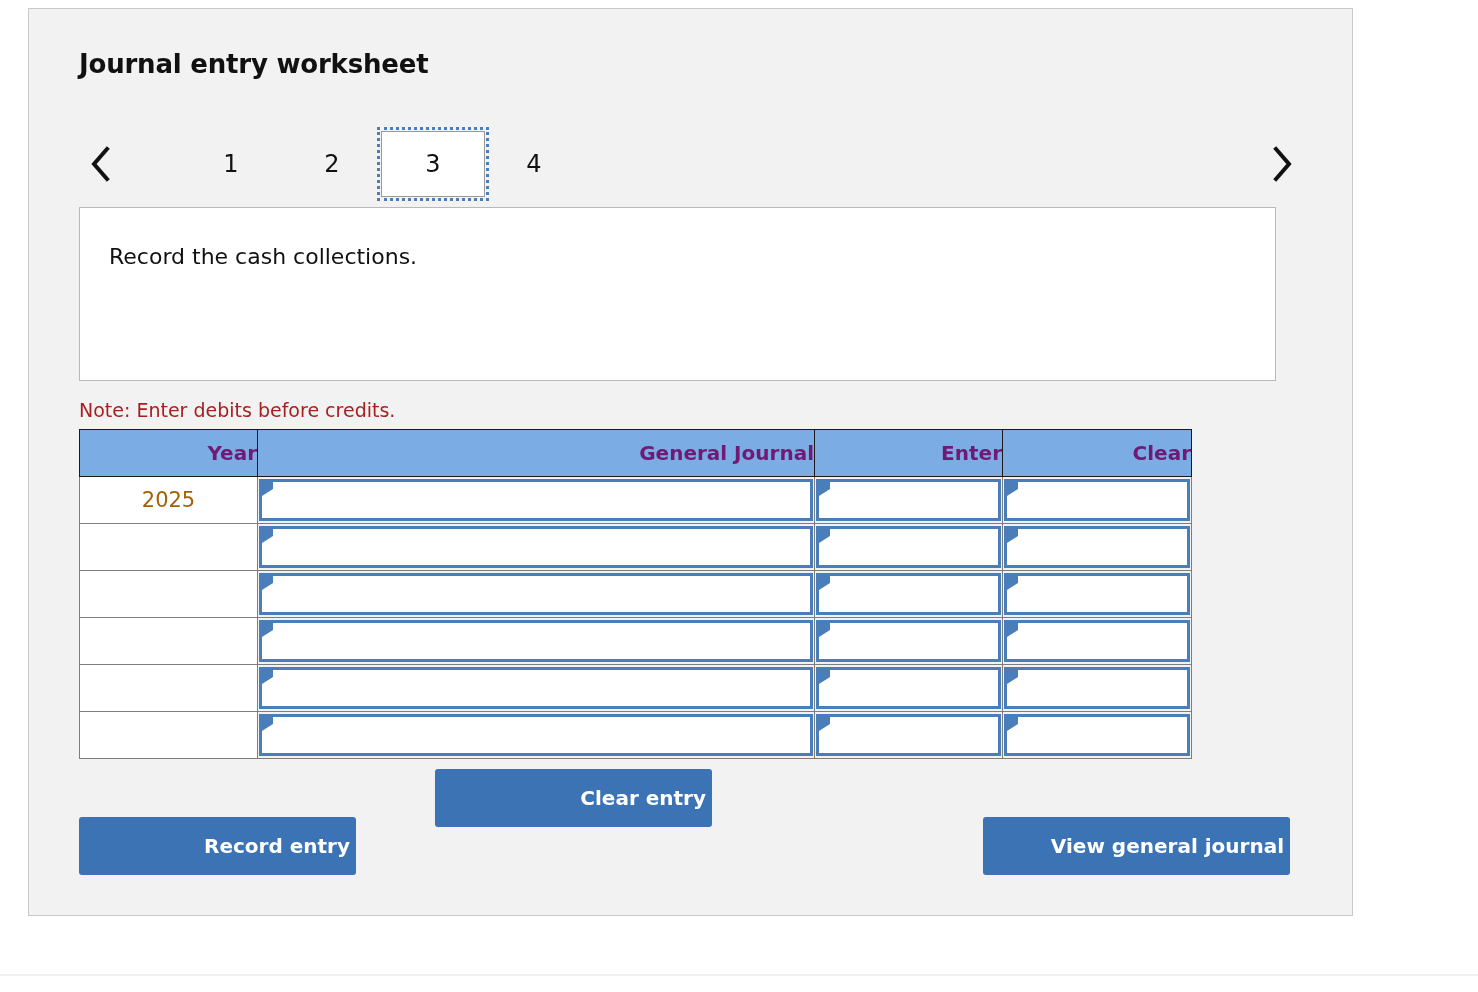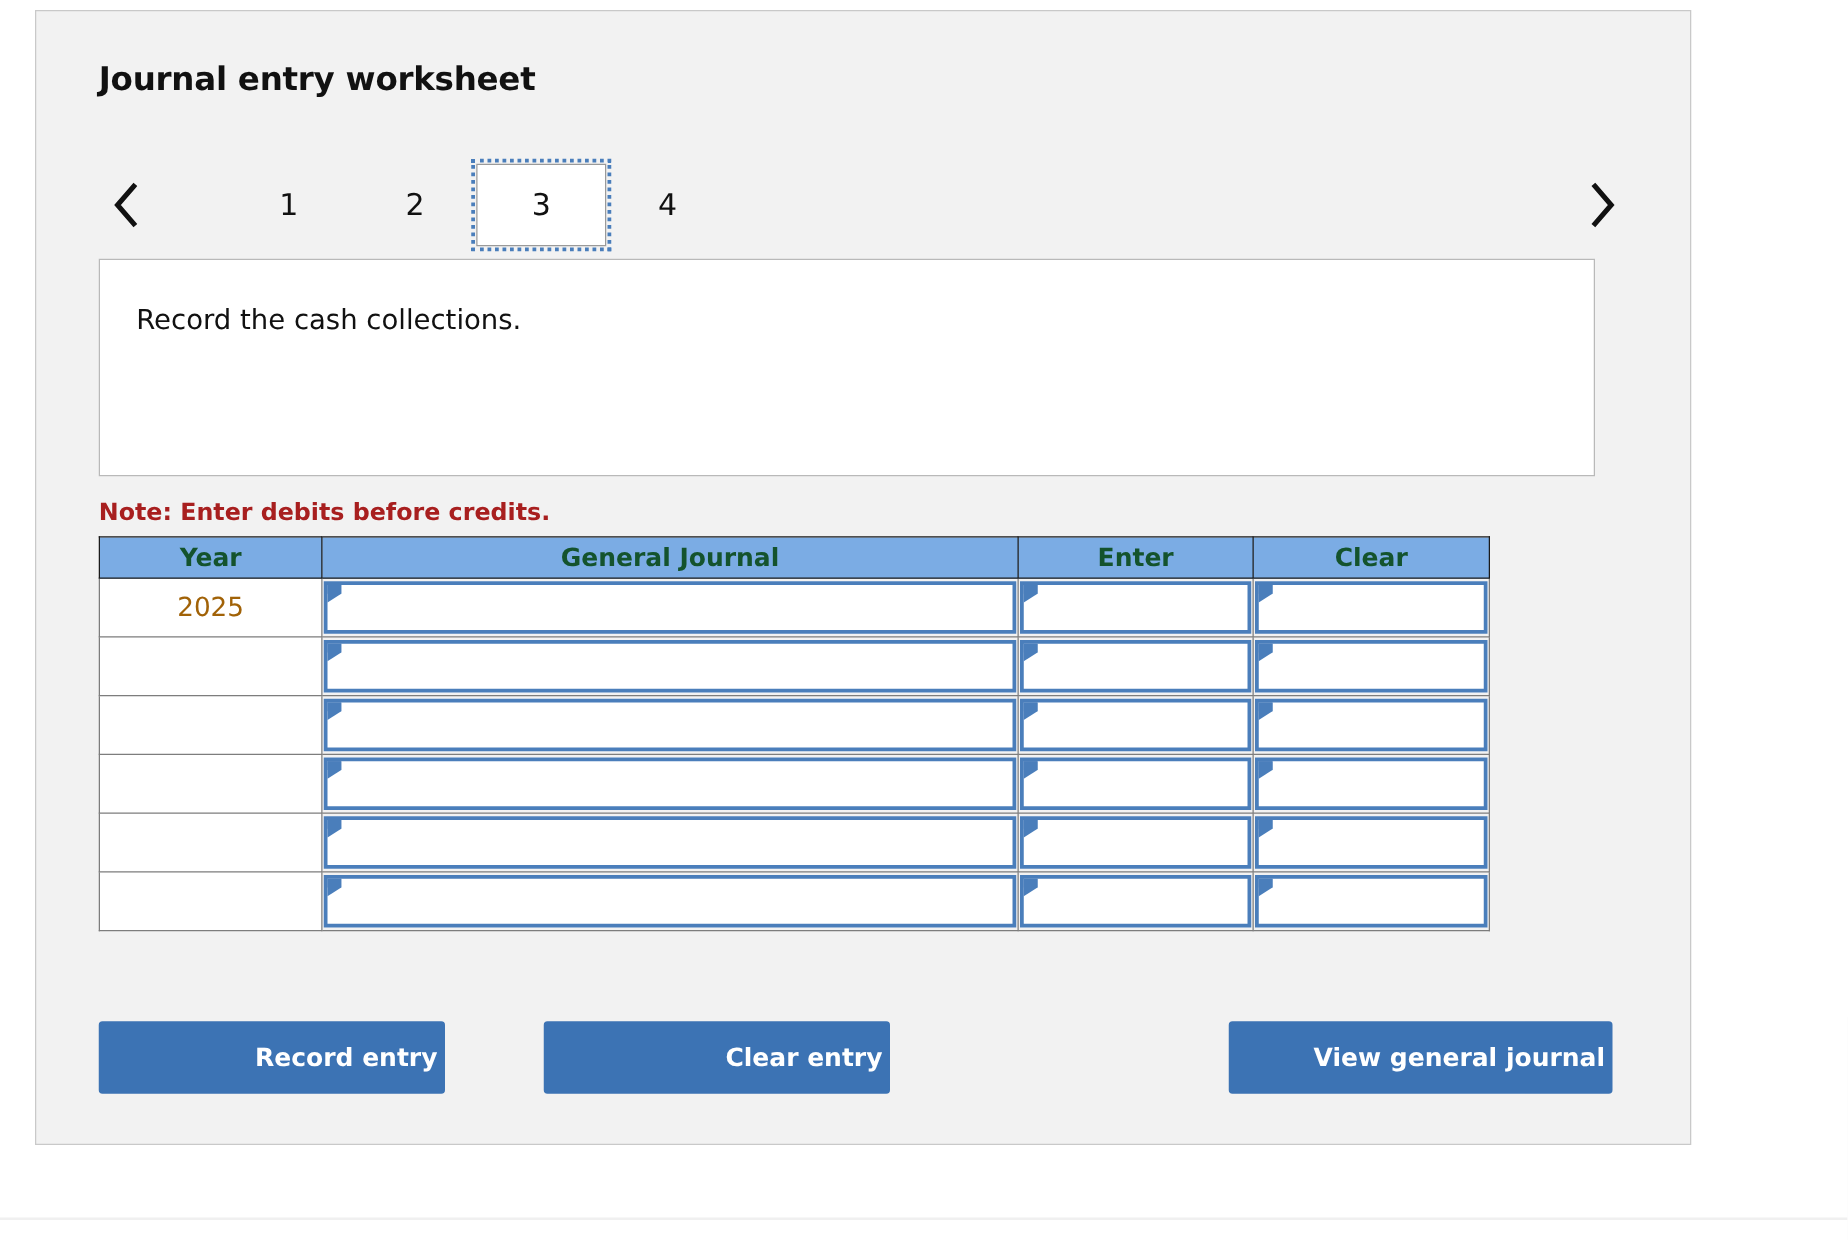--- a/index.html
+++ b/index.html
@@ -123,41 +123,40 @@
     color: #111111;
   }
 
   
   .note-text {
     position: absolute;
     left: 50px;
     top: 390px;
     font-size: 19px;
     color: #a81f1f;
-    font-weight: bold;
   }
 
   
   .journal-table {
     position: absolute;
     left: 50px;
     top: 420px;
     width: 1112px;
     border-collapse: collapse;
     table-layout: fixed;
   }
 
   .journal-table th {
     background: #7bace4;
     border: 1px solid #1b1b1b;
     font-size: 20px;
     font-weight: bold;
-    color: #14532d;
-    height: 33px;
-    text-align: center;
+    color: #701a75;
+    height: 47px;
+    text-align: right;
     padding: 0;
   }
 
   .col-year   { width: 178px; }
   .col-gj     { width: 557px; }
   .col-debit  { width: 188px; }
   .col-credit { width: 189px; }
 
   .journal-table td {
     padding: 0;
@@ -217,21 +216,21 @@
     color: #ffffff;
     font-size: 20px;
     font-weight: bold;
     font-family: "DejaVu Sans", "Liberation Sans", sans-serif;
     cursor: pointer;
     display: flex;
     align-items: center;
     justify-content: flex-end;
   }
   .btn-record { left: 50px;  top: 808px; width: 277px; }
-  .btn-clear  { left: 406px; top: 808px; width: 277px; padding-left: 45px; }
+  .btn-clear  { left: 406px; top: 760px; width: 277px; padding-left: 45px; }
   .btn-view   { left: 954px; top: 808px; width: 307px; }
 
   
   .bottom-rule {
     position: absolute;
     left: 0px;
     top: 974px;
     width: 1478px;
     height: 2px;
     background: #f0f0f0;

